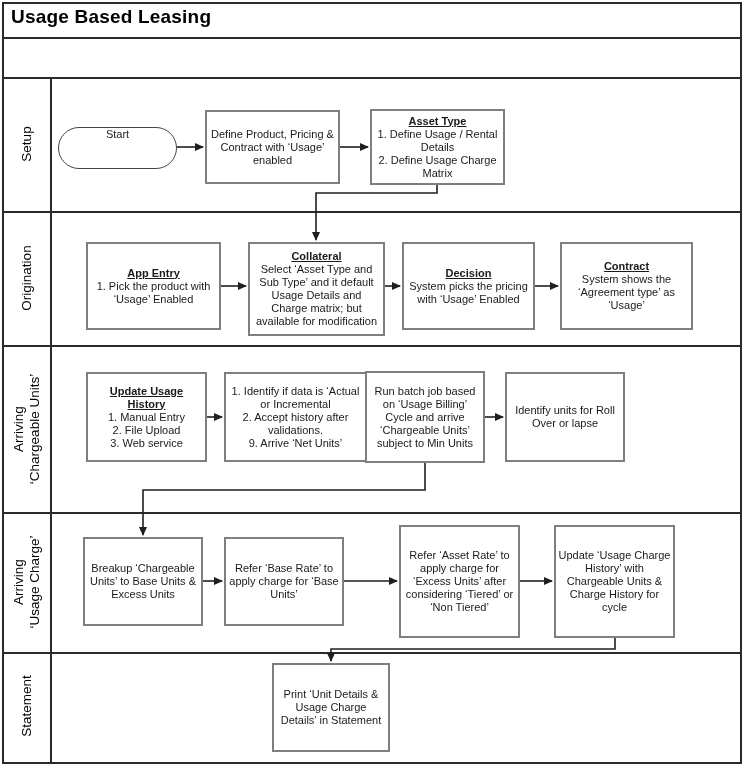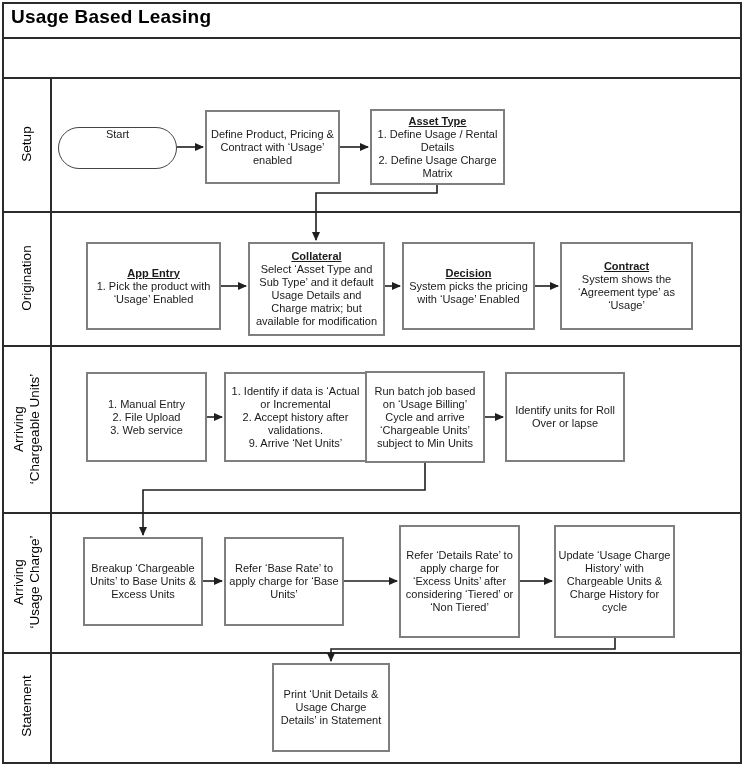--- a/index.html
+++ b/index.html
@@ -111,20 +111,21 @@
   <div class="node" style="left:402px;top:242px;width:133px;height:88px">
     <div class="nt">Decision</div>
     <div>System picks the pricing with ‘Usage’ Enabled</div>
   </div>
   <div class="node" style="left:560px;top:242px;width:133px;height:88px">
     <div class="nt">Contract</div>
     <div>System shows the ‘Agreement type’ as ‘Usage’</div>
   </div>
 
   <div class="node" style="left:86px;top:372px;width:121px;height:90px">
+    <div class="nt">Update Usage History</div>
     <div>1. Manual Entry</div>
     <div>2. File Upload</div>
     <div>3. Web service</div>
   </div>
   <div class="node" style="left:224px;top:372px;width:143px;height:90px">
     <div>1. Identify if data is ‘Actual or Incremental</div>
     <div>2. Accept history after validations.</div>
     <div>9. Arrive ‘Net Units’</div>
   </div>
   <div class="node" style="left:365px;top:371px;width:120px;height:92px">
@@ -134,21 +135,21 @@
     <div>Identify units for Roll Over or lapse</div>
   </div>
 
   <div class="node" style="left:83px;top:537px;width:120px;height:89px">
     <div>Breakup ‘Chargeable Units’ to Base Units &amp; Excess Units</div>
   </div>
   <div class="node" style="left:224px;top:537px;width:120px;height:89px">
     <div>Refer ‘Base Rate’ to apply charge for ‘Base Units’</div>
   </div>
   <div class="node" style="left:399px;top:525px;width:121px;height:113px">
-    <div>Refer ‘Details Rate’ to apply charge for ‘Excess Units’ after considering ‘Tiered’ or ‘Non Tiered’</div>
+    <div>Refer ‘Asset Rate’ to apply charge for ‘Excess Units’ after considering ‘Tiered’ or ‘Non Tiered’</div>
   </div>
   <div class="node" style="left:554px;top:525px;width:121px;height:113px">
     <div>Update ‘Usage Charge History’ with Chargeable Units &amp; Charge History for cycle</div>
   </div>
 
   <div class="node" style="left:272px;top:663px;width:118px;height:89px">
     <div>Print ‘Unit Details &amp; Usage Charge Details’ in Statement</div>
   </div>
 
 </div>

